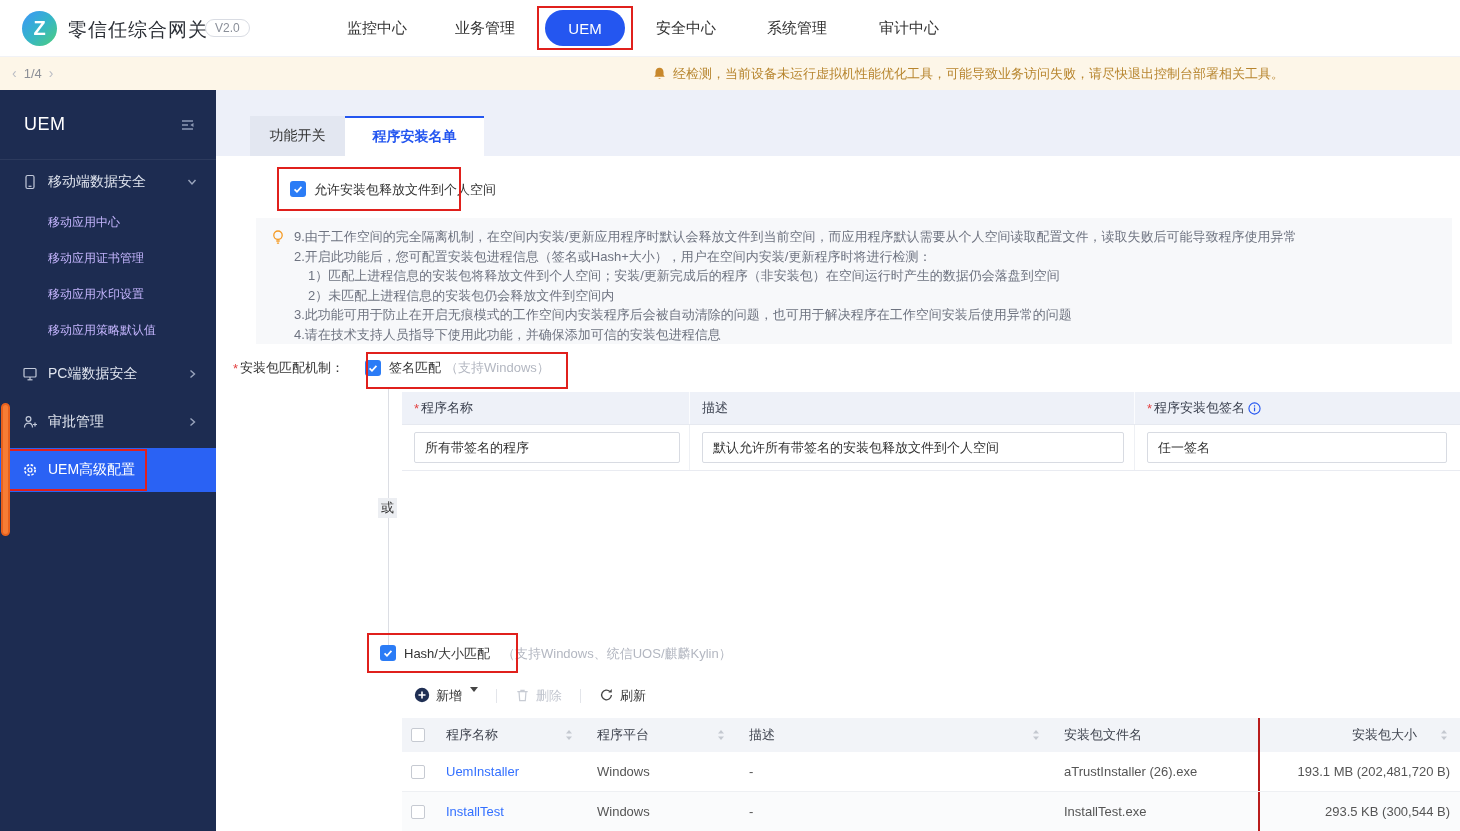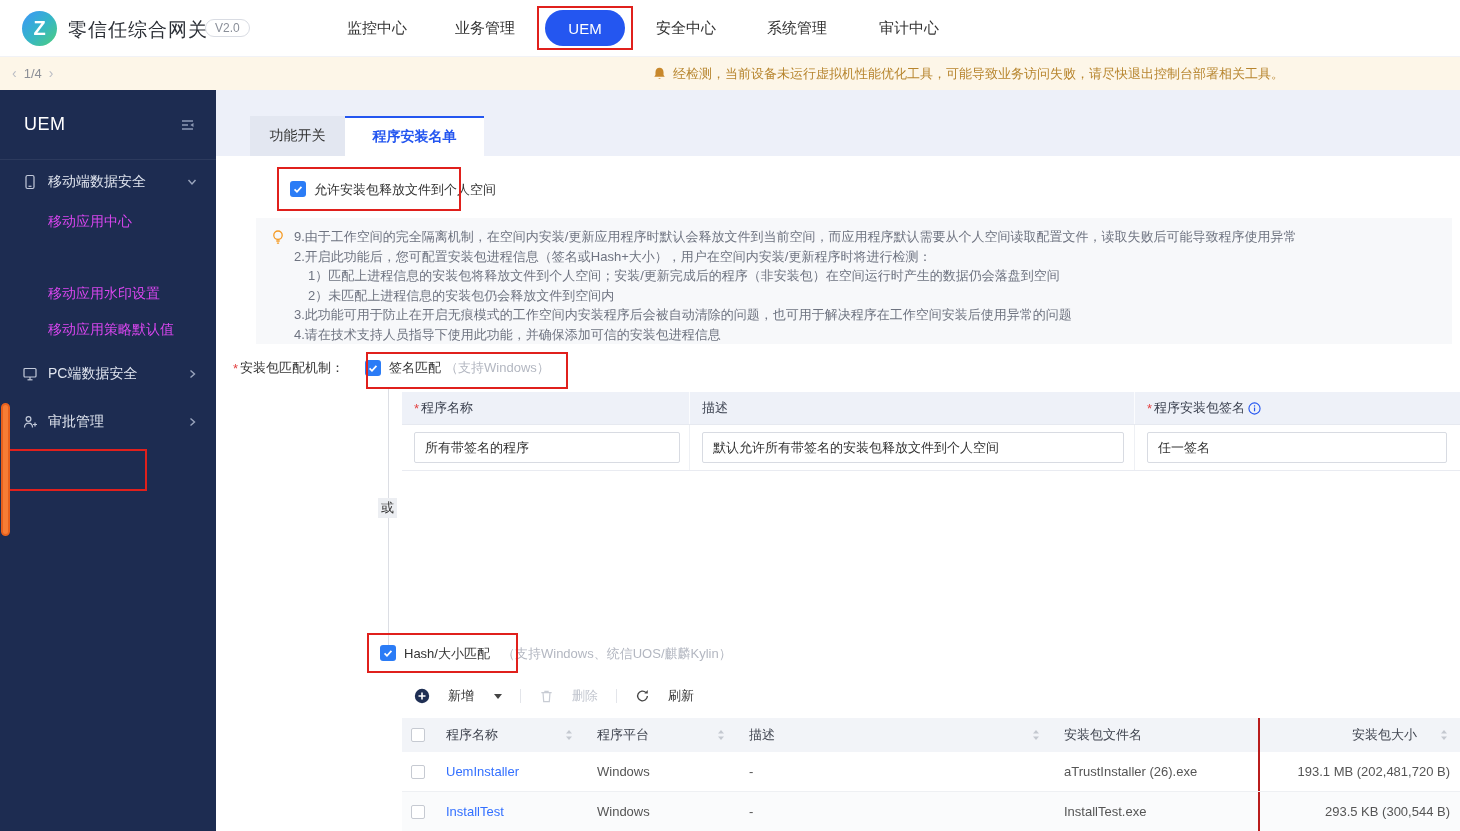--- a/index.html
+++ b/index.html
@@ -26,21 +26,21 @@
   .sidebar{position:absolute;left:0;top:90px;width:216px;height:741px;background:#1d2c51;}
   .sb-hdr{position:absolute;left:0;top:0;width:216px;height:70px;border-bottom:1px solid rgba(255,255,255,.07);}
   .sb-title{position:absolute;left:24px;top:24px;font-size:18px;color:#fff;letter-spacing:.5px;}
   .sb-fold{position:absolute;right:20px;top:27px;cursor:pointer;}
   .sb-item{position:absolute;left:0;width:216px;height:36px;display:flex;align-items:center;cursor:pointer;
            color:#dfe4ee;font-size:14px;}
   .sb-item .ic{position:absolute;left:22px;display:flex;}
   .sb-item .lb{position:absolute;left:48px;}
   .sb-item .ch{position:absolute;right:18px;display:flex;}
   .sb-sub{position:absolute;left:0;width:216px;height:36px;display:flex;align-items:center;cursor:pointer;
-          color:#d946ef;font-size:14px;}
+          color:#c4b5fd;font-size:12px;}
   .sb-sub .lb{position:absolute;left:48px;}
   .sb-active{background:#2a62f4;height:44px;color:#fff;}
   
   .content{position:absolute;left:216px;top:90px;width:1244px;height:741px;background:#fff;}
   .tabbar{position:absolute;left:0;top:0;width:1244px;height:66px;background:#edf0f9;}
   .tab{position:absolute;top:26px;height:40px;display:flex;align-items:center;justify-content:center;
        font-size:14px;cursor:pointer;}
   .tab-idle{left:34px;width:95px;background:#e3e7f1;color:#333;}
   .tab-on{left:129px;width:139px;background:#fff;color:#2456f0;font-weight:bold;border-top:2px solid #2456f0;}
   
@@ -63,21 +63,21 @@
   .sig-brow{display:flex;height:46px;background:#fff;border-bottom:1px solid #e9ebf1;}
   .sig-bcell{display:flex;align-items:center;padding-left:12px;border-right:1px solid #eef0f4;}
   .c1{width:288px;} .c2{width:445px;} .c3{width:325px;border-right:none;}
   .inp{height:31px;border:1px solid #d8dbe2;border-radius:2px;font-size:13px;color:#333;padding:0 10px;
        font-family:"Liberation Sans","DejaVu Sans",sans-serif;background:#fff;}
   .vline{position:absolute;left:172px;top:299px;width:1px;height:258px;background:#dcdee4;}
   .or-chip{position:absolute;left:162px;top:408px;background:#eceef2;color:#333;font-size:13px;
            padding:1px 3px;z-index:2;}
   
   .toolbar{position:absolute;left:198px;top:592px;height:28px;display:flex;align-items:center;font-size:13px;}
-  .tool{display:flex;align-items:center;gap:18px;cursor:pointer;color:#333;}
+  .tool{display:flex;align-items:flex-start;gap:6px;cursor:pointer;color:#333;}
   .tool.dis{color:#c2c6cf;cursor:default;}
   .tdiv{width:1px;height:14px;background:#e3e5ea;margin:0 18px;}
   .caret{width:0;height:0;border-left:4px solid transparent;border-right:4px solid transparent;
          border-top:5px solid #444;margin-left:2px;}
   
   .m-table{position:absolute;left:186px;top:628px;width:1058px;font-size:13px;}
   .m-hrow{display:flex;height:34px;background:#f2f4f8;color:#404550;}
   .m-row{display:flex;height:40px;background:#fff;border-bottom:1px solid #eef0f3;color:#555;}
   .m-row.alt{background:#fafbfc;}
   .mc{display:flex;align-items:center;padding-left:12px;}
@@ -151,20 +151,23 @@
       <span class="lb">移动端数据安全</span>
       <span class="ch">
         <svg width="12" height="12" viewBox="0 0 12 12">
             <path d="M2.5 4l3.5 4 3.5-4" fill="none" stroke="#9aa5bd" stroke-width="1.4"></path>
           </svg>
       </span>
     </div>
     <div class="sb-sub" style="top:114px">
       <span class="lb">移动应用中心</span>
     </div>
+    <div class="sb-sub" style="top:150px">
+      <span class="lb">移动应用证书管理</span>
+    </div>
     <div class="sb-sub" style="top:186px">
       <span class="lb">移动应用水印设置</span>
     </div>
     <div class="sb-sub" style="top:222px">
       <span class="lb">移动应用策略默认值</span>
     </div>
 
     <div class="sb-item" style="top:266px">
       <span class="ic">
         <svg width="16" height="16" viewBox="0 0 16 16">
@@ -190,20 +193,29 @@
           </svg>
       </span>
       <span class="lb">审批管理</span>
       <span class="ch">
         <svg width="12" height="12" viewBox="0 0 12 12">
             <path d="M4.5 2.5L8.5 6l-4 3.5" fill="none" stroke="#9aa5bd" stroke-width="1.4"></path>
           </svg>
       </span>
     </div>
 
+    <div class="sb-item sb-active" style="top:358px">
+      <span class="ic">
+        <svg width="16" height="16" viewBox="0 0 16 16">
+            <circle cx="8" cy="8" r="5.2" fill="none" stroke="#fff" stroke-width="1.6" stroke-dasharray="2.4 1.7"></circle>
+            <circle cx="8" cy="8" r="2" fill="none" stroke="#fff" stroke-width="1.2"></circle>
+          </svg>
+      </span>
+      <span class="lb">UEM高级配置</span>
+    </div>
 
   </div>
 
   <div class="content">
     <div class="tabbar">
       <div class="tab tab-idle">功能开关</div>
       <div class="tab tab-on">程序安装名单</div>
     </div>
 
     <div class="chkrow" style="left:74px;top:91px;">

